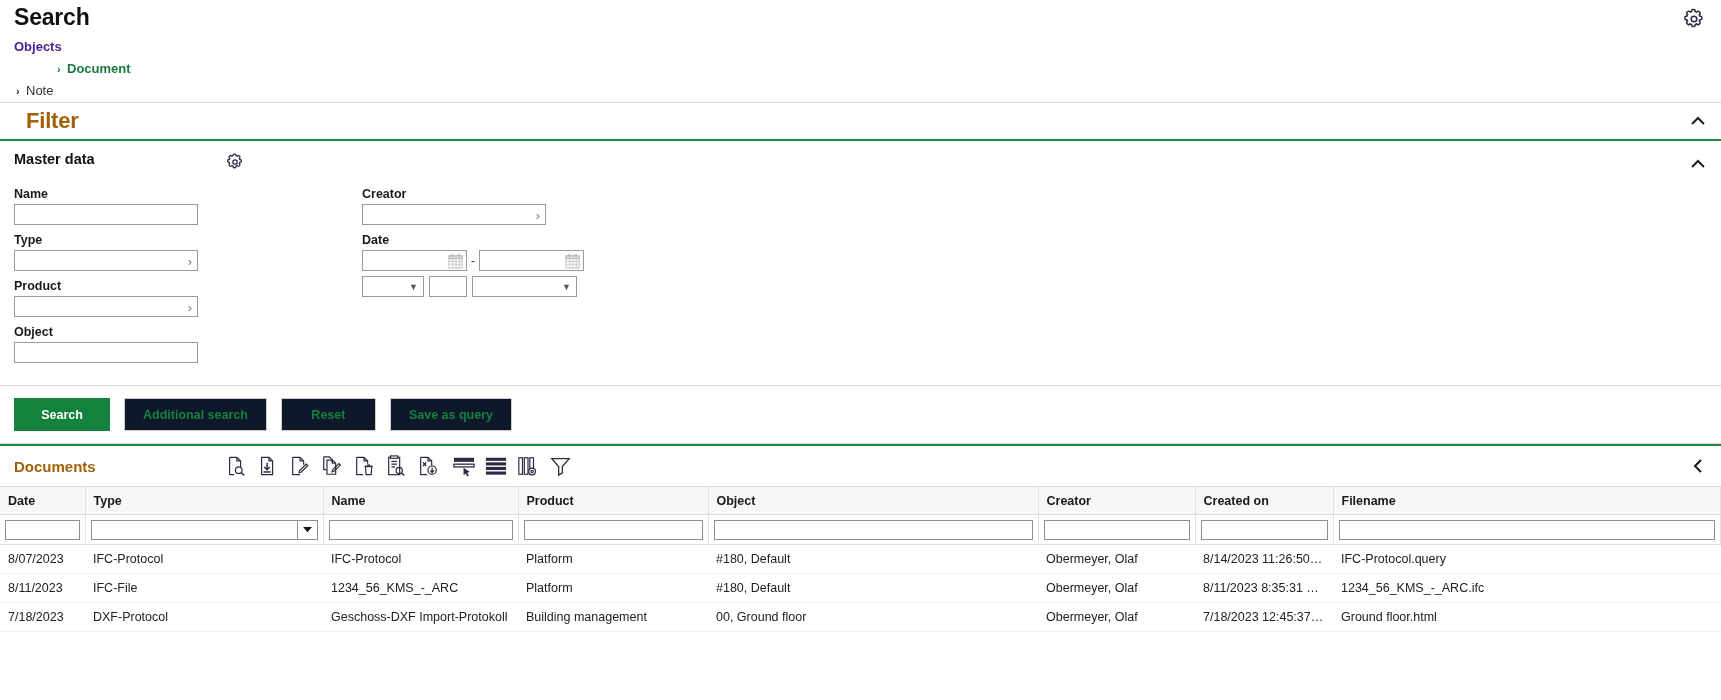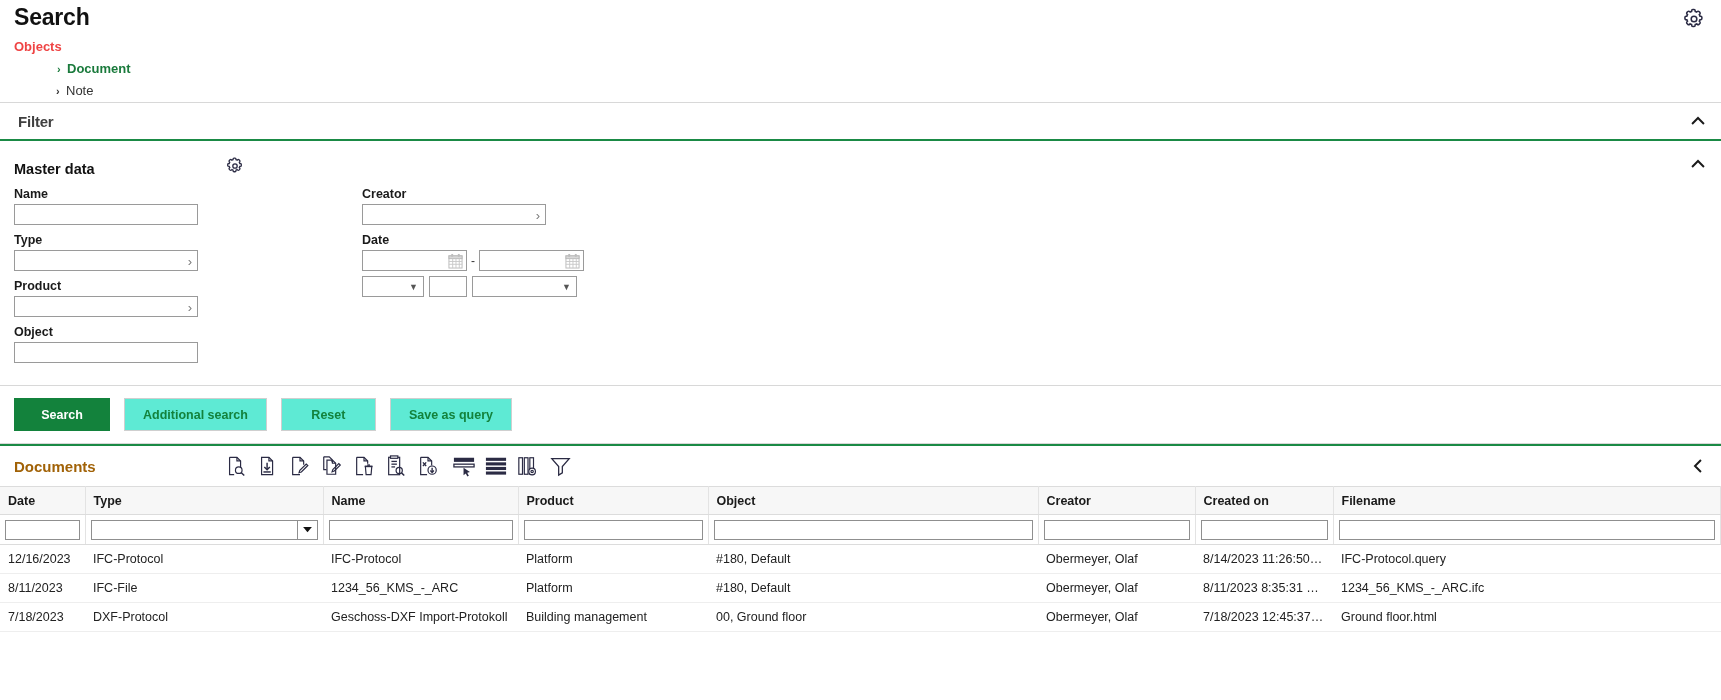--- a/index.html
+++ b/index.html
@@ -24,38 +24,38 @@
     font-size: 23px;
     font-weight: bold;
     color: #111;
     margin: 0;
     padding: 4px 0 2px 0;
     letter-spacing: -0.2px;
   }
   .objects-label {
     font-size: 13px;
     font-weight: bold;
-    color: #ef4444;
+    color: #4c1d95;
     margin: 6px 0 4px 0;
   }
   .tree-item {
     font-size: 13px;
     line-height: 22px;
     padding-left: 2px;
     white-space: nowrap;
   }
   .tree-item .caret {
     display: inline-block;
     width: 10px;
     font-weight: bold;
     font-size: 11px;
   }
   .tree-item.active { color: #1a7a3c; font-weight: bold; margin-left: 41px; }
   .tree-item.active .caret { color: #1a7a3c; }
-  .tree-item.inactive { color: #333; margin-left: 40px; }
+  .tree-item.inactive { color: #333; }
   .tree-item.inactive .caret { color: #333; }
 
   .gear-top {
     position: absolute;
     right: 14px;
     top: 6px;
     width: 26px;
     height: 26px;
     cursor: pointer;
   }
@@ -68,45 +68,45 @@
   }
   .section-header {
     position: relative;
     height: 36px;
     display: flex;
     align-items: center;
     padding: 0 14px;
     box-sizing: border-box;
   }
   .section-header h2 {
-    margin: 4px;
-    font-size: 15px;
-    font-weight: bold;
-    color: #404040;
+    margin: 12px;
+    font-size: 22px;
+    font-weight: bold;
+    color: #a16207;
     letter-spacing: -0.2px;
   }
   .green-rule { height: 2px; background: #1a8a45; width: 100%; }
   .chev {
     position: absolute;
     right: 14px;
     top: 50%;
     transform: translateY(-50%);
     width: 18px;
     height: 18px;
     cursor: pointer;
   }
 
   
   .subsection {
     position: relative;
     padding: 10px 14px 0 14px;
   }
   .sub-title-row {
     display: flex;
-    align-items: flex-end;
+    align-items: flex-start;
     height: 26px;
     position: relative;
   }
   .sub-title {
     font-size: 14.5px;
     font-weight: bold;
     color: #111;
     width: 210px;
   }
   .gear-sub { width: 22px; height: 22px; cursor: pointer; }
@@ -220,21 +220,21 @@
     justify-content: center;
     padding: 0 18px;
   }
   .btn-primary {
     background: #13823c;
     color: #fff;
     border: 1px solid #13823c;
     width: 96px;
   }
   .btn-secondary {
-    background: #5eead4;
+    background: #0f172a;
     color: #13823c;
     border: 1px solid #cfcfcf;
   }
 
   
   .doc-header {
     position: relative;
     height: 40px;
     display: flex;
     align-items: center;
@@ -627,21 +627,21 @@
           <td><input class="cellinput" type="text" style=""></td>
           <td><input class="cellinput" type="text" style=""></td>
           <td><input class="cellinput" type="text" style=""></td>
           <td><input class="cellinput" type="text" style=""></td>
           <td><input class="cellinput" type="text" style=""></td>
           <td><input class="cellinput" type="text" style=""></td>
         </tr>
     </tbody>
     <tbody class="rows" id="body-rows">
         <tr>
-          <td>12/16/2023</td>
+          <td>8/07/2023</td>
           <td>IFC-Protocol</td>
           <td>IFC-Protocol</td>
           <td>Platform</td>
           <td>#180, Default</td>
           <td>Obermeyer, Olaf</td>
           <td>8/14/2023 11:26:50 PM</td>
           <td>IFC-Protocol.query</td>
         </tr>
         <tr>
           <td>8/11/2023</td>

